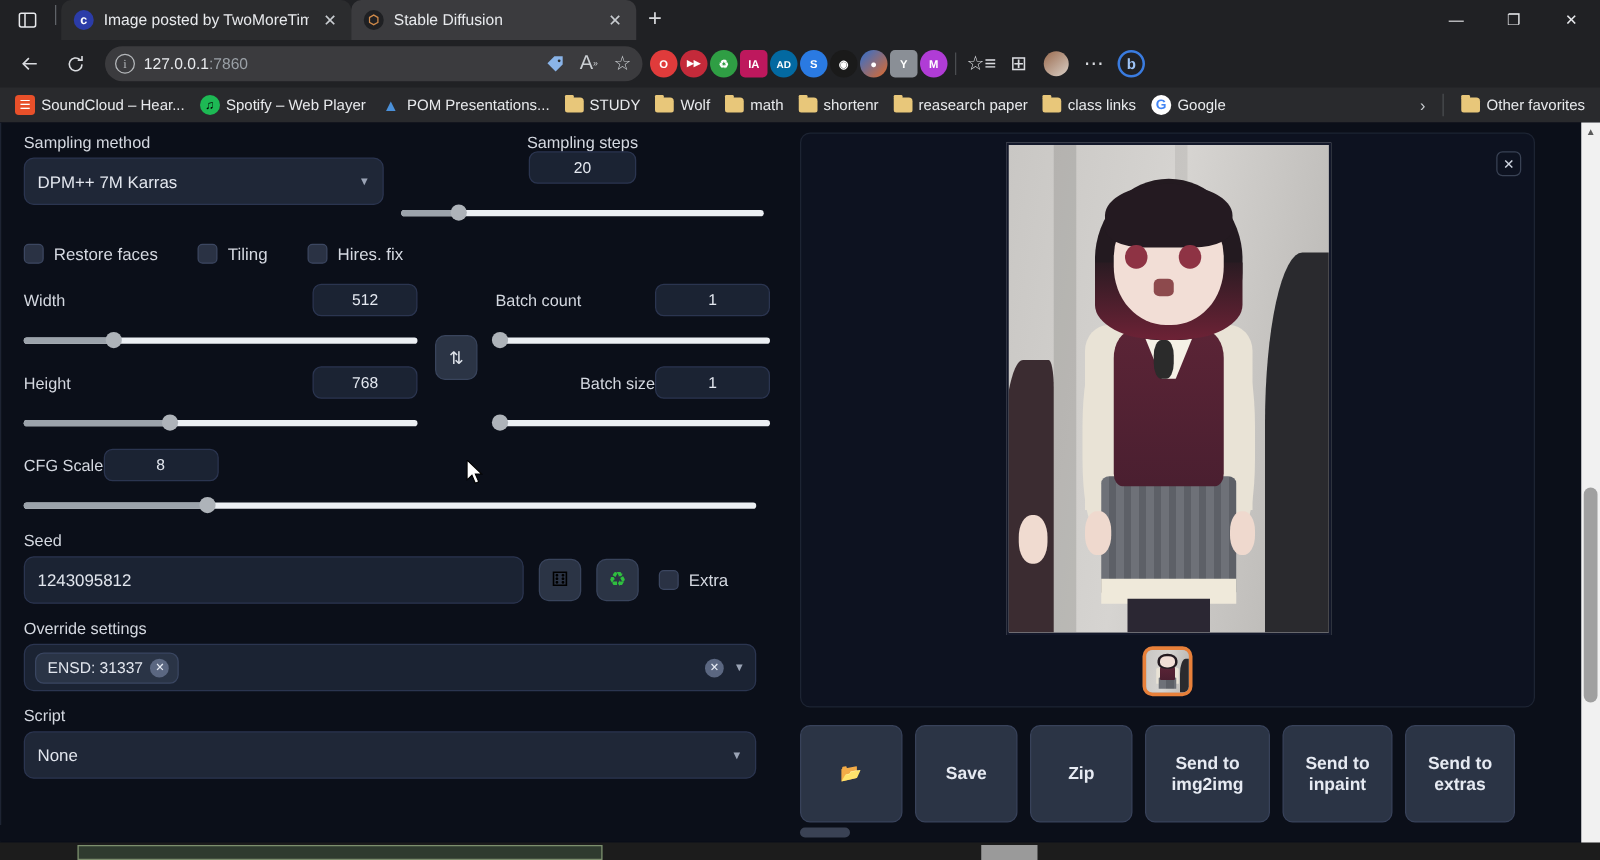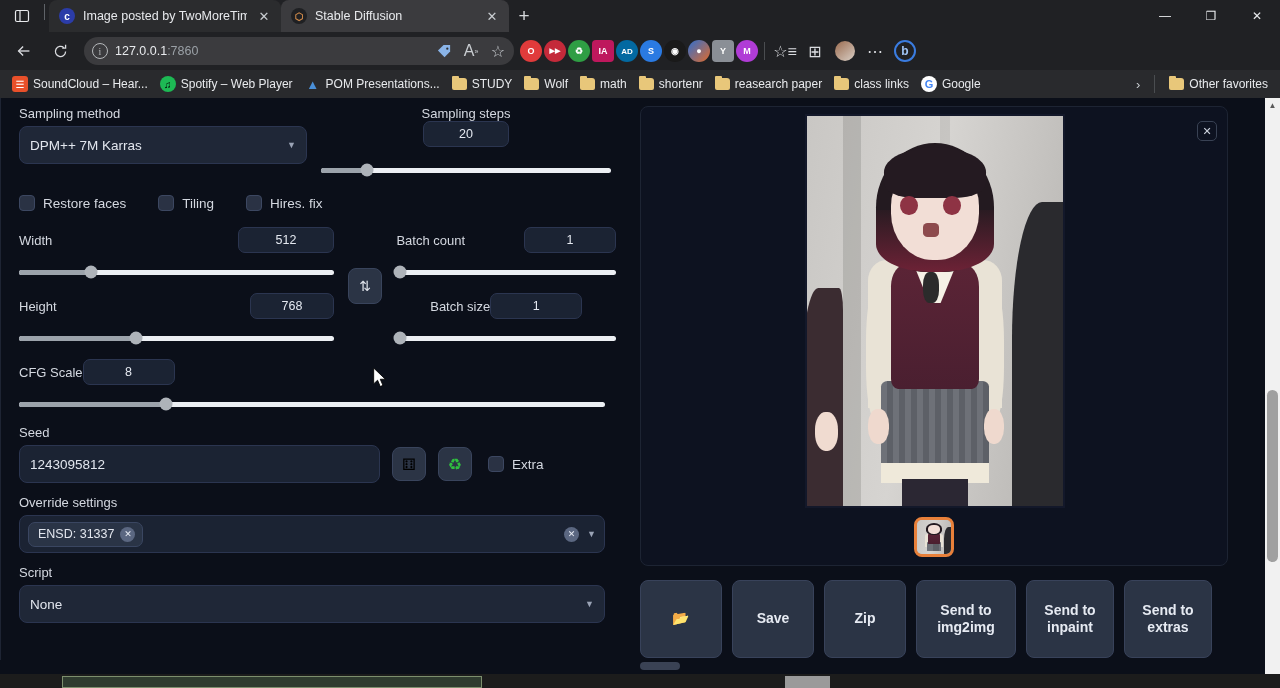--- a/index.html
+++ b/index.html
@@ -458,21 +458,21 @@
         <span class="cbox"></span>
         <span class="cblabel">Hires. fix</span>
       </div>
     </div>
 
     <div class="row" style="gap:14px;margin-top:16px;">
 
       <div style="width:330px">
         <div style="display:flex;align-items:center;justify-content:space-between;">
           <span class="lbl" style="margin:0">Width</span>
-          <div class="numbox" style="width:96px">512</div>
+          <div class="numbox" style="width:84px">512</div>
         </div>
         <div class="slider" style="margin-top:12px">
           <div class="track">
             <div class="fill" style="width:23%"></div>
             <div class="knob" style="left:23%"></div>
           </div>
         </div>
         <div style="display:flex;align-items:center;justify-content:space-between;margin-top:14px">
           <span class="lbl" style="margin:0">Height</span>
           <div class="numbox" style="width:84px">768</div>
@@ -493,21 +493,21 @@
         <div style="display:flex;align-items:center;justify-content:space-between;">
           <span class="lbl" style="margin:0">Batch count</span>
           <div class="numbox" style="width:92px">1</div>
         </div>
         <div class="slider" style="margin-top:12px">
           <div class="track">
             <div class="fill" style="width:1%"></div>
             <div class="knob" style="left:1.5%"></div>
           </div>
         </div>
-        <div style="display:flex;align-items:center;justify-content:center;margin-top:14px">
+        <div style="display:flex;align-items:center;justify-content:flex-end;margin-top:14px">
           <span class="lbl" style="margin:0">Batch size</span>
           <div class="numbox" style="width:92px">1</div>
         </div>
         <div class="slider" style="margin-top:12px">
           <div class="track">
             <div class="fill" style="width:1%"></div>
             <div class="knob" style="left:1.5%"></div>
           </div>
         </div>
       </div>
@@ -522,21 +522,21 @@
         <div class="track">
           <div class="fill" style="width:25%"></div>
           <div class="knob" style="left:25%"></div>
         </div>
       </div>
     </div>
 
     <div style="margin-top:14px;">
       <span class="lbl">Seed</span>
       <div class="row" style="gap:12px;align-items:center">
-        <div class="textinput" style="width:361px">1243095812</div>
+        <div class="textinput" style="width:400px">1243095812</div>
         <div class="iconbtn">⚅</div>
         <div class="iconbtn" style="color:#2fbf3f">♻</div>
         <div class="cbrow" style="margin-left:4px">
           <span class="cbox"></span>
           <span class="cblabel">Extra</span>
         </div>
       </div>
     </div>
 
     <div style="margin-top:12px;width:586px">

